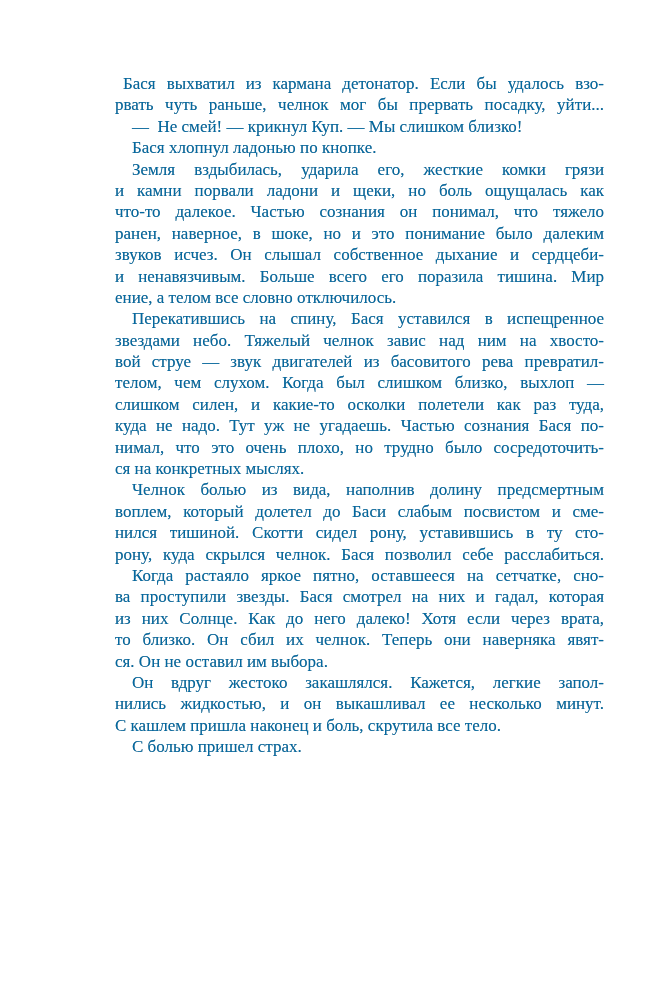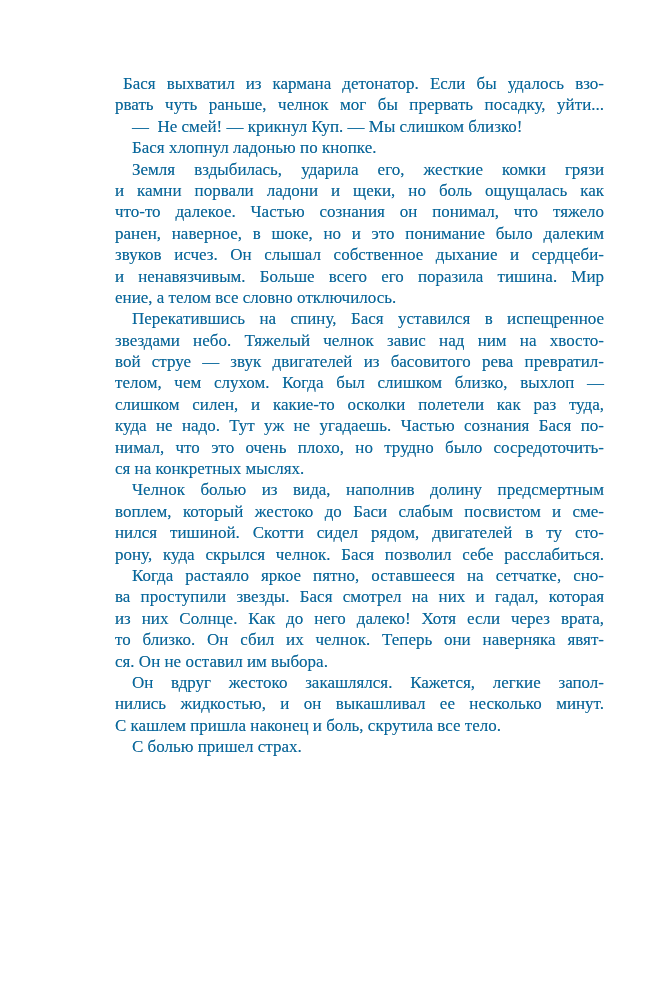--- a/index.html
+++ b/index.html
@@ -57,22 +57,22 @@
       <div class="text-line align-left">ение, а телом все словно отключилось.</div>
       <div class="text-line indent-normal">Перекатившись на спину, Бася уставился в испещренное</div>
       <div class="text-line">звездами небо. Тяжелый челнок завис над ним на хвосто-</div>
       <div class="text-line">вой струе — звук двигателей из басовитого рева превратил-</div>
       <div class="text-line">телом, чем слухом. Когда был слишком близко, выхлоп —</div>
       <div class="text-line">слишком силен, и какие-то осколки полетели как раз туда,</div>
       <div class="text-line">куда не надо. Тут уж не угадаешь. Частью сознания Бася по-</div>
       <div class="text-line">нимал, что это очень плохо, но трудно было сосредоточить-</div>
       <div class="text-line align-left">ся на конкретных мыслях.</div>
       <div class="text-line indent-normal">Челнок болью из вида, наполнив долину предсмертным</div>
-      <div class="text-line">воплем, который жестоко до Баси слабым посвистом и сме-</div>
-      <div class="text-line">нился тишиной. Скотти сидел рядом, двигателей в ту сто-</div>
+      <div class="text-line">воплем, который долетел до Баси слабым посвистом и сме-</div>
+      <div class="text-line">нился тишиной. Скотти сидел рону, уставившись в ту сто-</div>
       <div class="text-line">рону, куда скрылся челнок. Бася позволил себе расслабиться.</div>
       <div class="text-line indent-normal">Когда растаяло яркое пятно, оставшееся на сетчатке, сно-</div>
       <div class="text-line">ва проступили звезды. Бася смотрел на них и гадал, которая</div>
       <div class="text-line">из них Солнце. Как до него далеко! Хотя если через врата,</div>
       <div class="text-line">то близко. Он сбил их челнок. Теперь они наверняка явят-</div>
       <div class="text-line align-left">ся. Он не оставил им выбора.</div>
       <div class="text-line indent-normal">Он вдруг жестоко закашлялся. Кажется, легкие запол-</div>
       <div class="text-line">нились жидкостью, и он выкашливал ее несколько минут.</div>
       <div class="text-line align-left">С кашлем пришла наконец и боль, скрутила все тело.</div>
       <div class="text-line indent-normal align-left">С болью пришел страх.</div>

